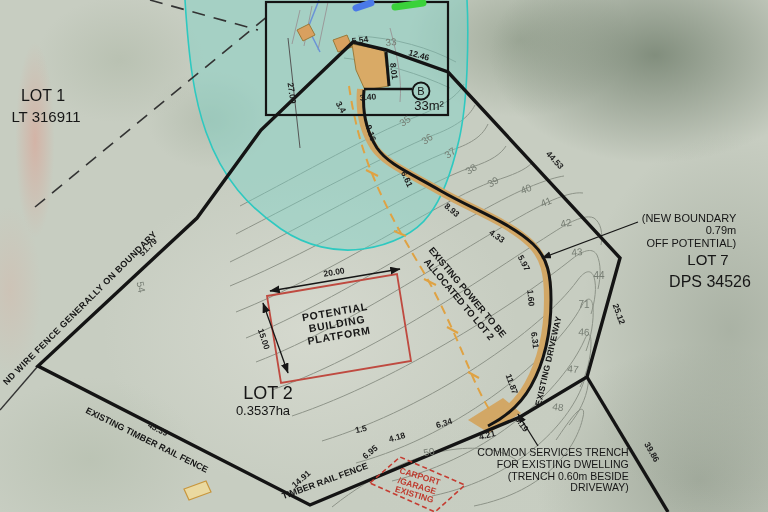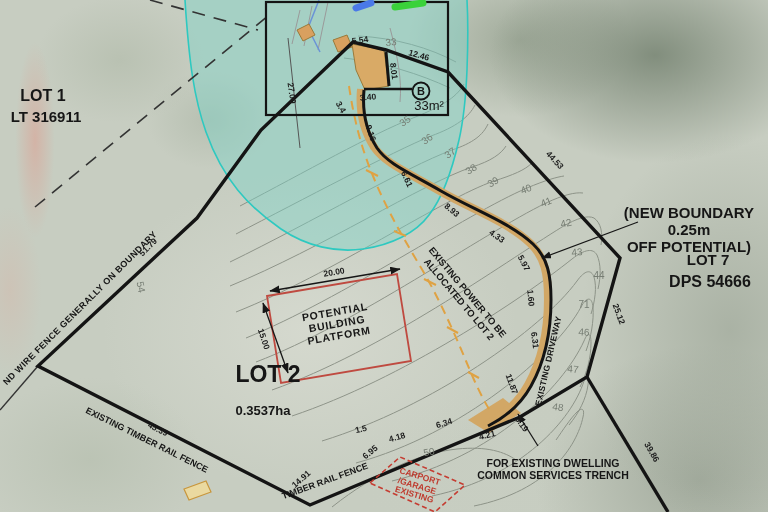--- a/index.html
+++ b/index.html
@@ -19,21 +19,21 @@
       radial-gradient(150px 110px at 90px 460px, rgba(170,181,162,.40), rgba(170,181,162,0) 75%),
       radial-gradient(170px 120px at 480px 470px, rgba(200,206,194,.55), rgba(200,206,194,0) 75%);
   }
   #plan svg{position:absolute;left:0;top:0;}
   #label-layer{position:absolute;left:0;top:0;width:100%;height:100%;pointer-events:none;}
   .lbl{position:absolute;transform:translate(-50%,-50%) rotate(var(--r,0deg));
        white-space:nowrap;color:#1c1c1c;font-weight:700;font-size:8.5px;}
   .contour-lbl{color:#767d73;font-weight:400;font-size:10px;}
   .ann{position:absolute;transform:translate(-50%,-50%) rotate(var(--rot,0deg));
        white-space:nowrap;color:#161616;text-align:center;line-height:1.12;}
-  .b-bold{font-weight:700;}
+  .b-bold{font-weight:400;text-align:right;}
   .red{color:#bf3a2e;}
 </style>
 </head>
 <body>
 
 <div id="plan">
 
   <svg width="768" height="512" viewBox="0 0 768 512">
     <defs>
       <marker id="ah" orient="auto-start-reverse" markerWidth="9" markerHeight="8" refX="7.5" refY="3">
@@ -121,36 +121,38 @@
     <circle cx="421" cy="91" r="8.5" fill="none" stroke="#141414" stroke-width="1.8"></circle>
 
     <path d="M356,8 L371,3" stroke="#4a79e8" stroke-width="7" stroke-linecap="round" fill="none"></path>
     <path d="M395,7 L423,3" stroke="#3ad23a" stroke-width="7" stroke-linecap="round" fill="none"></path>
   </svg>
 
   <div id="label-layer">
 
     <div class="ann b-bold" style="left:43px;top:96px;font-size:16px;">LOT 1</div>
     <div class="ann b-bold" style="left:46px;top:117px;font-size:15px;">LT 316911</div>
-    <div class="ann b-bold" style="left:268px;top:375px;font-size:23px;">LOT 2</div>
+    <div class="ann b-bold" style="left:268px;top:393px;font-size:18px;">LOT 2</div>
     <div class="ann b-bold" style="left:263px;top:411px;font-size:13px;">0.3537ha</div>
     <div class="ann b-bold" style="left:708px;top:260px;font-size:15px;">LOT 7</div>
-    <div class="ann b-bold" style="left:710px;top:282px;font-size:16px;">DPS 54666</div>
+    <div class="ann b-bold" style="left:710px;top:282px;font-size:16px;">DPS 34526</div>
 
     <div class="ann b-bold" style="left:421px;top:91px;font-size:11px;">B</div>
     <div class="ann" style="left:429px;top:106px;font-size:13px;">33m²</div>
 
-    <div class="ann b-bold" style="left:689px;top:230px;font-size:15px;">
+    <div class="ann b-bold" style="left:689px;top:230px;font-size:11px;">
         <div>(NEW BOUNDARY</div>
-        <div>0.25m</div>
+        <div>0.79m</div>
         <div>OFF POTENTIAL)</div>
       </div>
     <div class="ann b-bold" style="left:553px;top:470px;font-size:10.5px;">
+        <div>COMMON SERVICES TRENCH</div>
         <div>FOR EXISTING DWELLING</div>
-        <div>COMMON SERVICES TRENCH</div>
+        <div>(TRENCH 0.60m BESIDE</div>
+        <div>DRIVEWAY)</div>
       </div>
     <div class="ann" style="left:337px;top:324px;font-size:10.5px;letter-spacing:.8px;font-weight:600;--rot:-10deg;">
         <div>POTENTIAL</div>
         <div>BUILDING</div>
         <div>PLATFORM</div>
       </div>
     <div class="ann red" style="left:417px;top:486px;font-size:8.5px;font-weight:600;--rot:17deg;">
         <div>CARPORT</div>
         <div>/GARAGE</div>
         <div>EXISTING</div>

